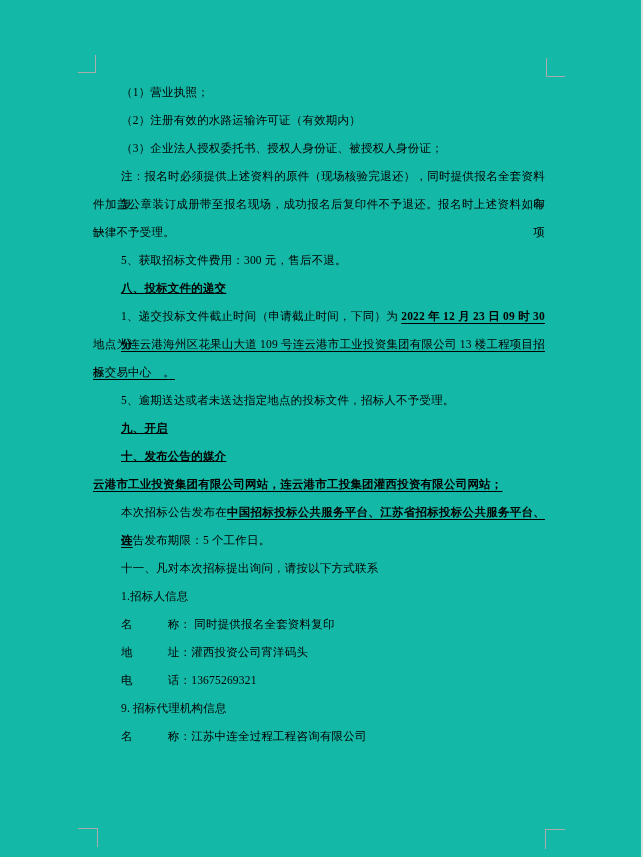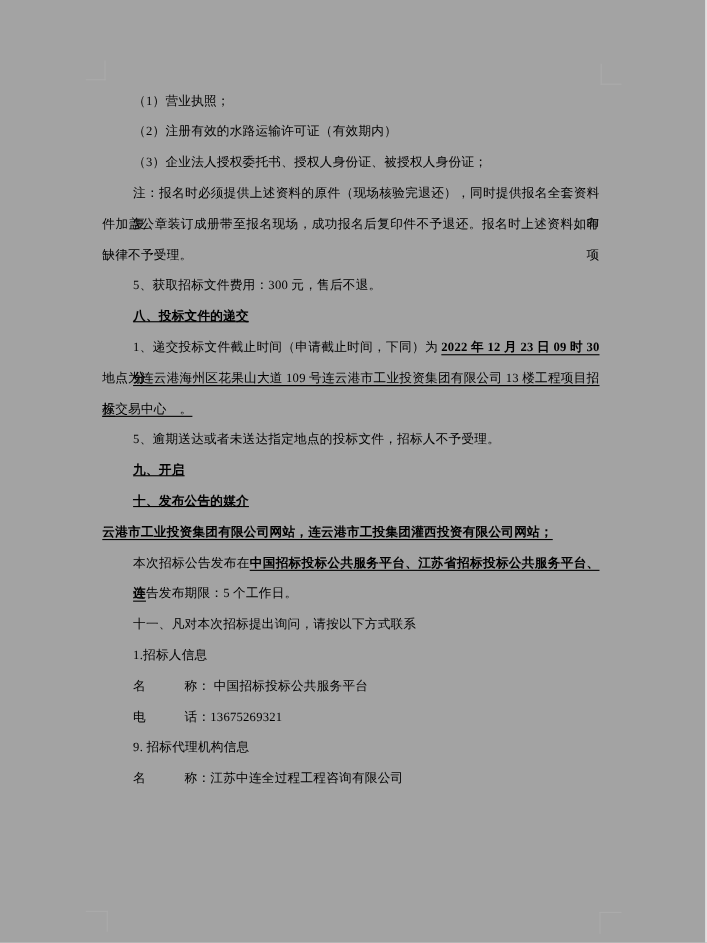--- a/index.html
+++ b/index.html
@@ -4,21 +4,21 @@
 <style>
   html, body { margin: 0; padding: 0; }
   body {
     width: 643px; height: 857px;
     background: #ffffff;
     font-family: "Liberation Serif", "DejaVu Serif", serif;
   }
   .page {
     position: relative;
     width: 643px; height: 857px;
-    background: #a3a3a3;
+    background: #14b8a6;
     overflow: hidden;
   }
   .edge-line {
     position: absolute;
     top: 0; right: 0;
     width: 2px; height: 100%;
     background: #e2e2e2;
   }
   .mark { position: absolute; }
   .mark-tl { left: 78px;  top: 55px;  width: 17px; height: 17px; border-right: 1px solid #ababab; border-bottom: 1px solid #ababab; }
@@ -71,19 +71,20 @@
     <div class="ln fill"><span>地点为</span><span class="u">连云港海州区花果山大道 109 号连云港市工业投资集团有限公司 13 楼工程项目招投</span></div>
     <div class="ln"><span class="u">标交易中心　。</span></div>
     <div class="ln ind"><span>5、逾期送达或者未送达指定地点的投标文件，招标人不予受理。</span></div>
     <div class="ln ind"><span class="b">九、开启</span></div>
     <div class="ln ind"><span class="b">十、发布公告的媒介</span></div>
     <div class="ln"><span class="b u">云港市工业投资集团有限公司网站，连云港市工投集团灌西投资有限公司网站；</span></div>
     <div class="ln ind fill"><span>本次招标公告发布在</span><span class="b u">中国招标投标公共服务平台、江苏省招标投标公共服务平台、连</span></div>
     <div class="ln ind"><span>公告发布期限：5 个工作日。</span></div>
     <div class="ln ind"><span>十一、凡对本次招标提出询问，请按以下方式联系</span></div>
     <div class="ln ind"><span>1.招标人信息</span></div>
-    <div class="ln ind"><span>名　　　称： 中国招标投标公共服务平台</span></div>
+    <div class="ln ind"><span>名　　　称： 同时提供报名全套资料复印</span></div>
+    <div class="ln ind"><span>地　　　址：灌西投资公司宵洋码头</span></div>
     <div class="ln ind"><span>电　　　话：13675269321</span></div>
     <div class="ln ind"><span>9. 招标代理机构信息</span></div>
     <div class="ln ind"><span>名　　　称：江苏中连全过程工程咨询有限公司</span></div>
   </div>
 
 </div>
 
 </body></html>

